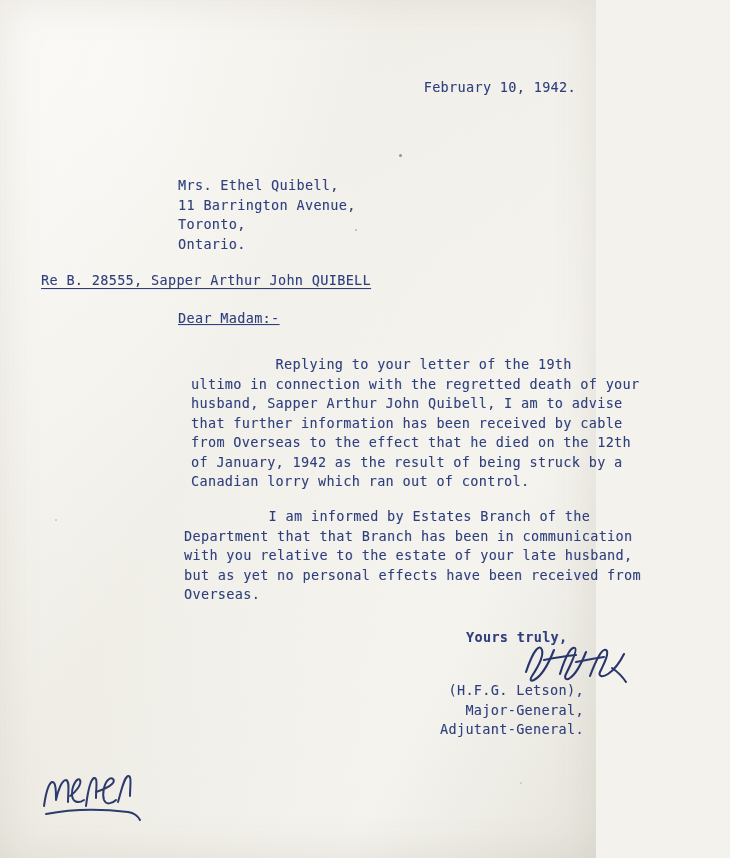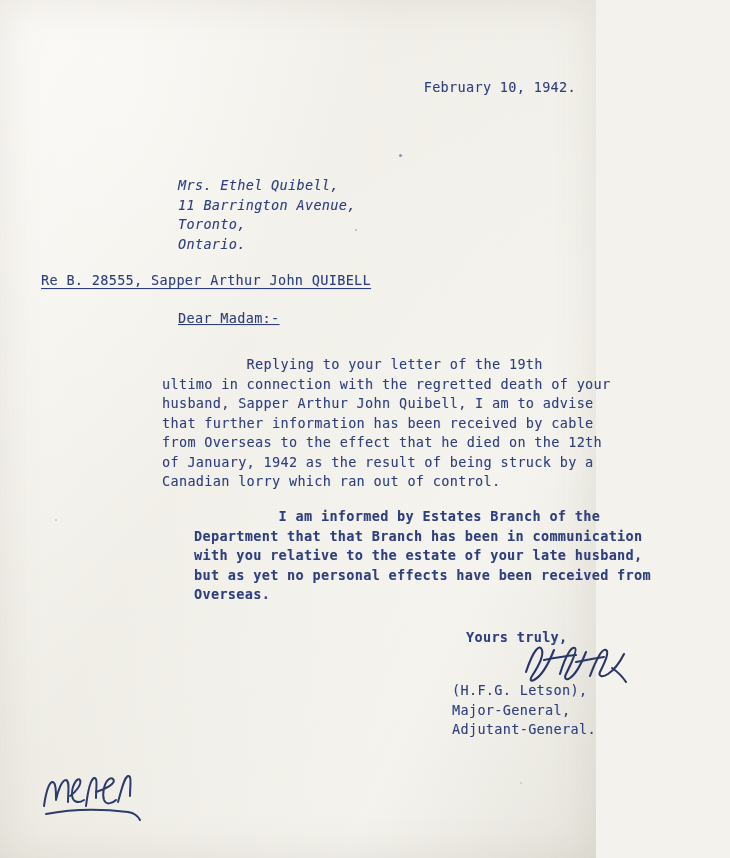--- a/index.html
+++ b/index.html
@@ -41,56 +41,55 @@
   .date-line {
     position: absolute;
     top: 78px;
     right: 20px;
     text-align: right;
   }
   .addr-block {
     position: absolute;
     top: 176px;
     left: 178px;
-    font-style: italic;
   }
   .subject-line {
     position: absolute;
     top: 271px;
     left: 41px;
     text-decoration: underline;
     text-underline-offset: 3px;
   }
   .salutation {
     position: absolute;
     top: 309px;
     left: 178px;
     text-decoration: underline;
   }
   .body-1 {
     position: absolute;
     top: 355px;
-    left: 162px;
+    left: 191px;
   }
   .body-2 {
     position: absolute;
     top: 507px;
-    left: 194px;
-    font-weight: bold;
+    left: 184px;
   }
   .closing {
     position: absolute;
     top: 628px;
     left: 466px;
     font-weight: bold;
   }
   .signature-block {
     position: absolute;
     top: 681px;
-    left: 452px;
+    left: 440px;
+    text-align: right;
   }
   .sig-script {
     position: absolute;
     top: 638px;
     left: 520px;
     width: 110px;
     height: 48px;
     color: #27356b;
   }
   .initials-mark {

